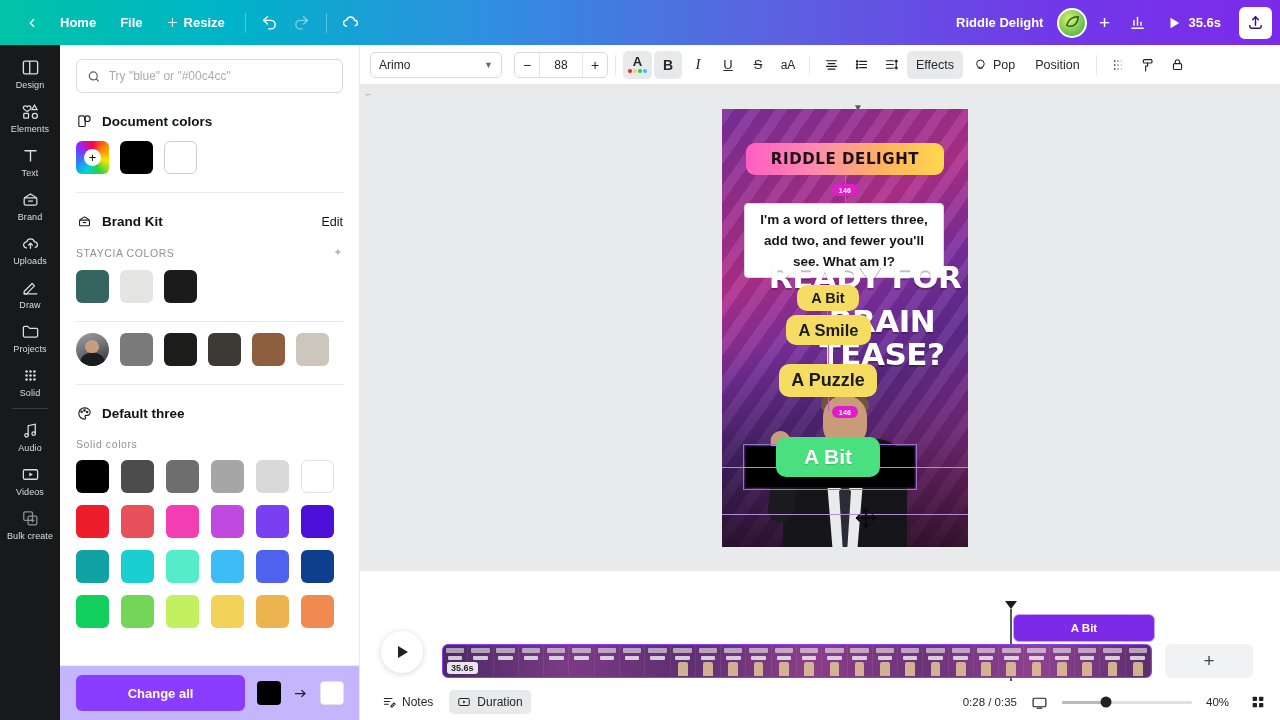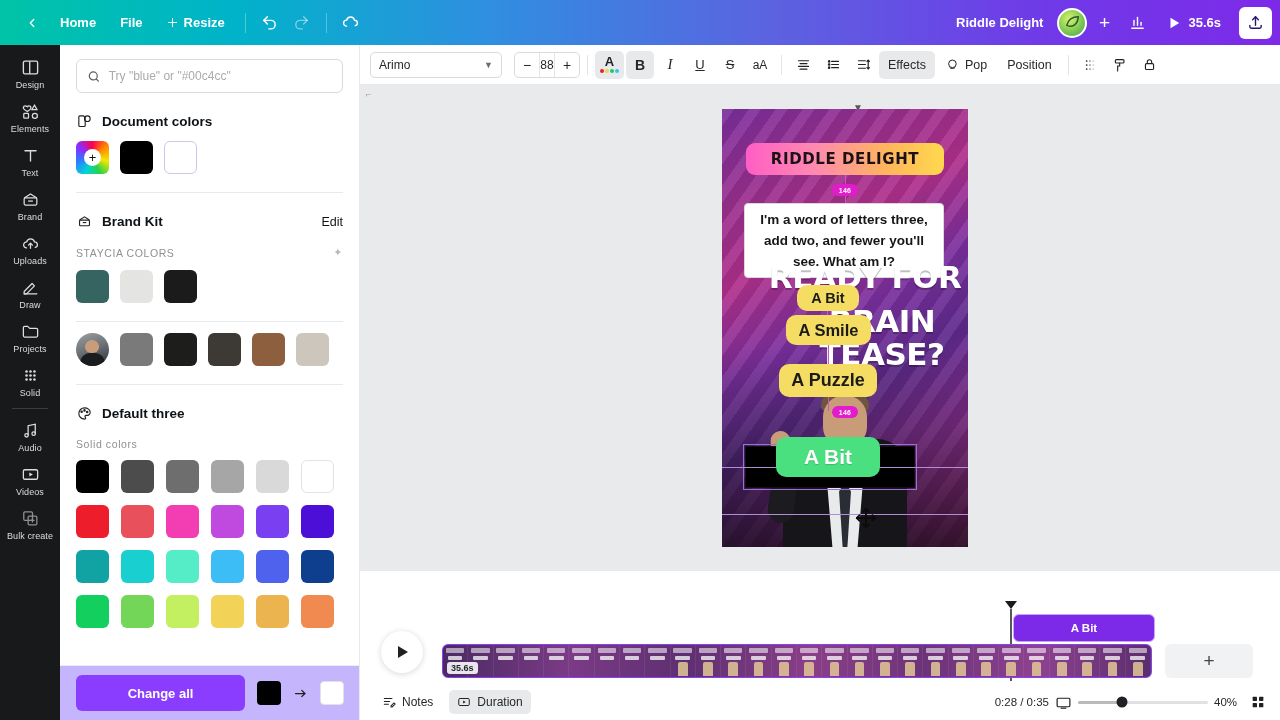--- a/index.html
+++ b/index.html
@@ -128,21 +128,21 @@
     width: 132px; height: 26px; border: 1px solid #d9dadd; border-radius: 5px;
     display: flex; align-items: center; padding: 0 8px; font-size: 12px; color: #25282b; cursor: pointer;
   }
   .font-select .cv { margin-left: auto; font-size: 9px; color: #6b6e72; }
   .size-group {
     display: flex; align-items: center; border: 1px solid #d9dadd; border-radius: 5px;
     height: 26px; margin-left: 10px; overflow: hidden;
   }
   .size-group .sbtn { width: 24px; height: 100%; display: flex; align-items: center;
     justify-content: center; font-size: 14px; color: #25282b; cursor: pointer; }
-  .size-group .sval { width: 16px; text-align: center; font-size: 12px; color: #25282b;
+  .size-group .sval { width: 44px; text-align: center; font-size: 12px; color: #25282b;
     border-left: 1px solid #e4e5e7; border-right: 1px solid #e4e5e7; line-height: 24px; cursor: text; }
   .tbtn {
     min-width: 28px; height: 28px; border-radius: 5px; display: flex; align-items: center;
     justify-content: center; cursor: pointer; font-size: 14px; color: #25282b; padding: 0 5px;
   }
   .tbtn.active { background: #e8e9eb; }
   .tbtn.lbl { font-size: 12.5px; font-weight: 500; padding: 0 9px; gap: 5px; }
   .tdiv { width: 1px; height: 20px; background: #e4e5e7; margin: 0 5px; }
   .fontcolor-a { position: relative; display: flex; flex-direction: column; align-items: center; }
   .fontcolor-a .bar { display: flex; gap: 1px; margin-top: 1px; }
@@ -279,21 +279,21 @@
   }
   .tl-bottom {
     position: absolute; bottom: 0; left: 0; width: 920px; height: 36px;
     display: flex; align-items: center; padding: 0 14px; gap: 8px;
   }
   .bbtn {
     display: flex; align-items: center; gap: 6px; font-size: 12px; color: #25282b;
     padding: 5px 8px; border-radius: 5px; cursor: pointer;
   }
   .bbtn.active { background: #e8e9eb; }
-  .tl-right { margin-left: auto; display: flex; align-items: center; gap: 6px; }
+  .tl-right { margin-left: auto; display: flex; align-items: center; gap: 14px; }
   .time-txt { font-size: 11.5px; color: #25282b; }
   .zoom-slider { width: 130px; height: 3px; background: #e0e1e3; border-radius: 2px; position: relative; cursor: pointer; }
   .zoom-slider .fill { position: absolute; left: 0; top: 0; height: 3px; background: #b9babc; border-radius: 2px; width: 34%; }
   .zoom-slider .knob {
     position: absolute; left: 34%; top: 50%; transform: translate(-50%,-50%);
     width: 11px; height: 11px; border-radius: 50%; background: #1f2124;
   }
   .zoom-pct { font-size: 11.5px; color: #25282b; min-width: 30px; }
   .icon-sm { display: flex; align-items: center; justify-content: center; cursor: pointer; }
   svg { display: block; }

